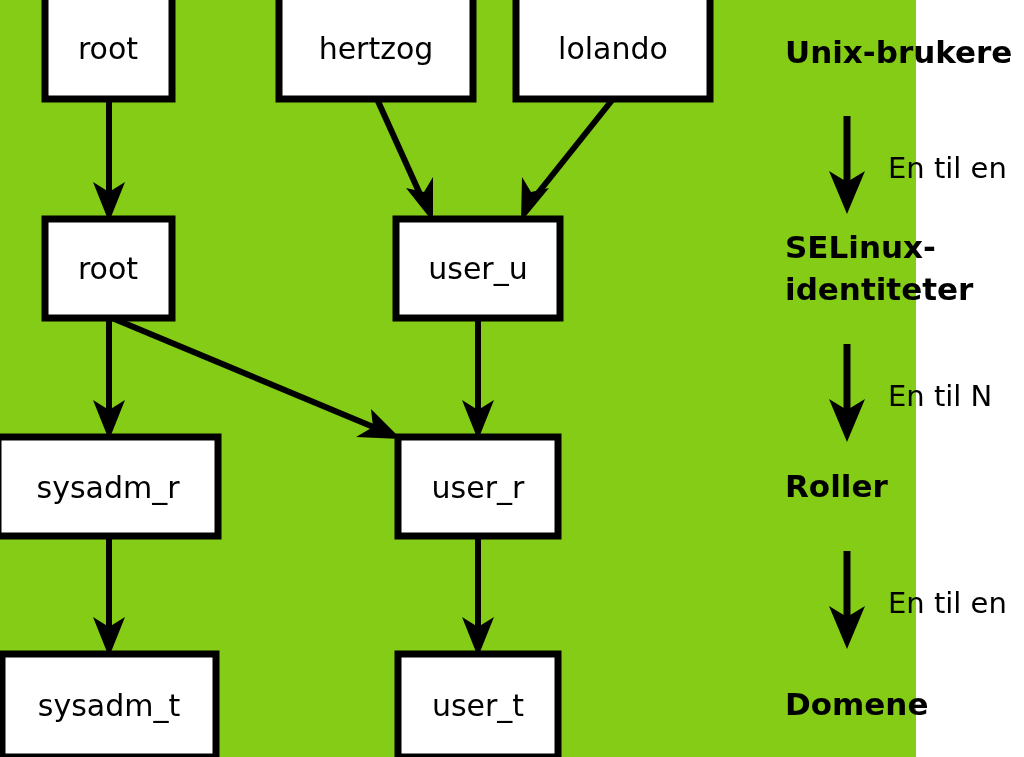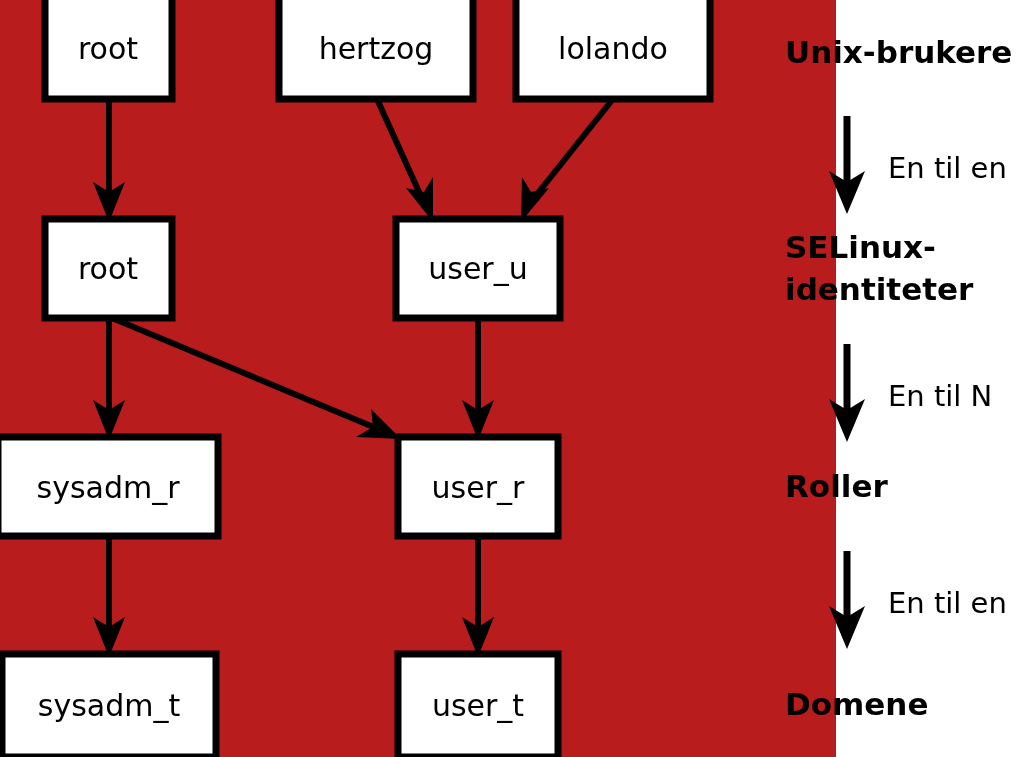--- a/index.html
+++ b/index.html
@@ -8,23 +8,23 @@
     background: #ffffff;
   }
   body {
     width: 1024px;
     height: 757px;
     overflow: hidden;
     font-family: "DejaVu Sans", sans-serif;
   }
   #diagram-root {
     position: relative;
-    width: 836px;
+    width: 916px;
     height: 757px;
-    background: #b91c1c;
+    background: #84cc16;
   }
   svg#diagram-svg {
     display: block;
     width: 1024px;
     height: 757px;
   }
   .node-box {
     fill: #ffffff;
     stroke: #000000;
     stroke-width: 7;

